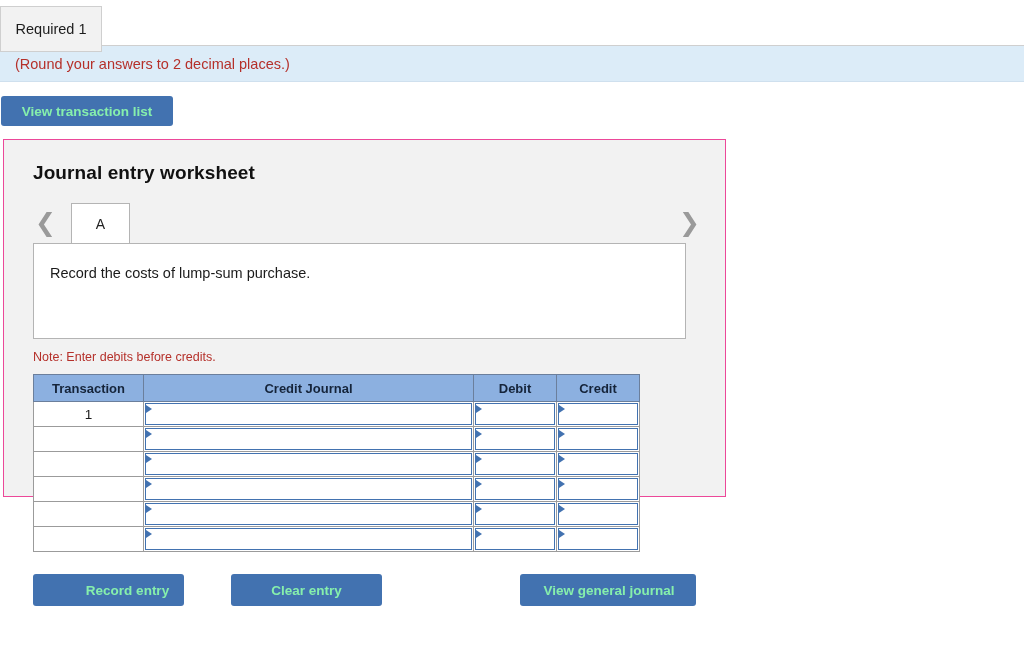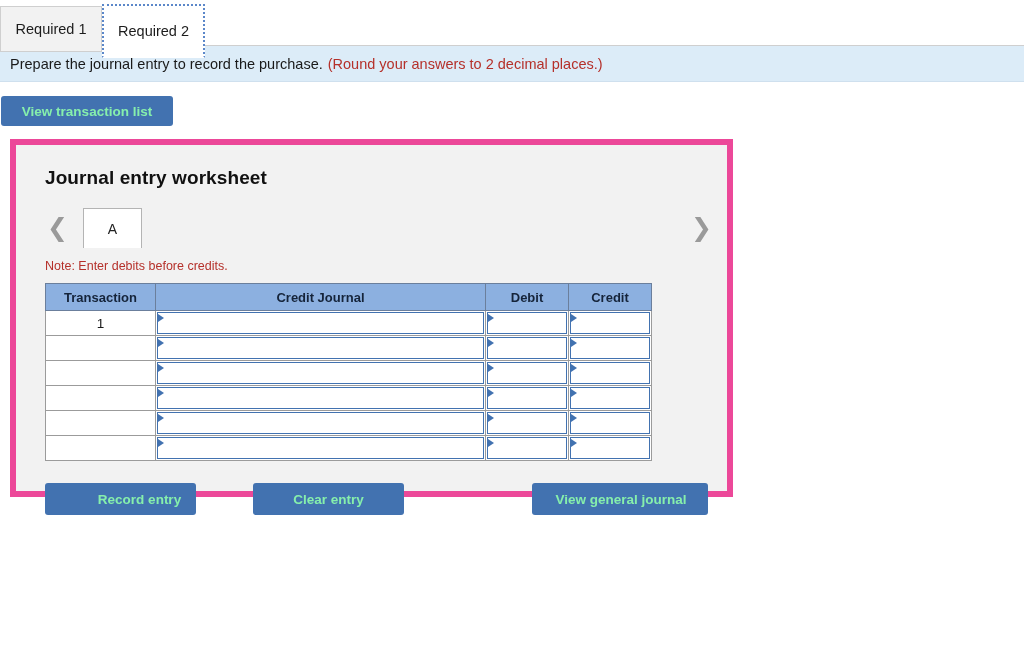--- a/index.html
+++ b/index.html
@@ -93,23 +93,23 @@
     height: 30px;
   }
 
   
   .panel-wrap {
     padding: 13px 0 0 0;
   }
   .panel {
     width: 723px;
     height: 358px;
-    margin-left: 10px;
+    margin-left: 3px;
     background: #f2f2f2;
-    border: 6px solid #ec4899;
+    border: 1px solid #ec4899;
     box-sizing: border-box;
     position: relative;
   }
   .panel-title {
     font-size: 19px;
     font-weight: bold;
     color: #111111;
     margin: 22px 0 0 29px;
     letter-spacing: 0.1px;
   }
@@ -224,61 +224,60 @@
     border-left: 6px solid #4272b0;
   }
 
   
   .btnrow {
     position: relative;
     margin: 22px 0 0 29px;
     height: 32px;
   }
   .btn-record  { position: absolute; left: 0px;   width: 151px; height: 32px; padding-left: 44px; }
-  .btn-clear   { position: absolute; left: 208px; width: 151px; height: 32px; }
+  .btn-clear   { position: absolute; left: 198px; width: 151px; height: 32px; }
   .btn-journal { position: absolute; left: 487px; width: 176px; height: 32px; padding-left: 8px; }
 </style>
 </head>
 <body>
 
 
 
 
 <div class="tabstrip">
   <div class="tab inactive">
     <span>Required 1</span>
   </div>
-  <div class="tab active">
-    <span>Required 2</span>
-  </div>
 </div>
 
 
 <div class="instruction-bar">
-  <span>Prepare the journal entry to record the purchase.</span>
   <span class="instruction-note">(Round your answers to 2 decimal places.)</span>
 </div>
 
 
 <button class="btn btn-view-transaction">View transaction list</button>
 
 
 <div class="panel-wrap">
   <div class="panel">
 
     <div class="panel-title">Journal entry worksheet</div>
 
     <div class="ws-tabrow">
       <div class="chev chev-left">❮</div>
       <div class="ws-tab">
         <span>A</span>
       </div>
       <div class="chev chev-right">❯</div>
     </div>
 
+    <div class="desc-box">
+      <span>Record the costs of lump-sum purchase.</span>
+    </div>
 
     <div class="note">Note: Enter debits before credits.</div>
 
     <table class="jtable">
       <colgroup>
         <col class="col-txn">
           <col class="col-gj">
           <col class="col-debit">
           <col class="col-credit">
       </colgroup>

